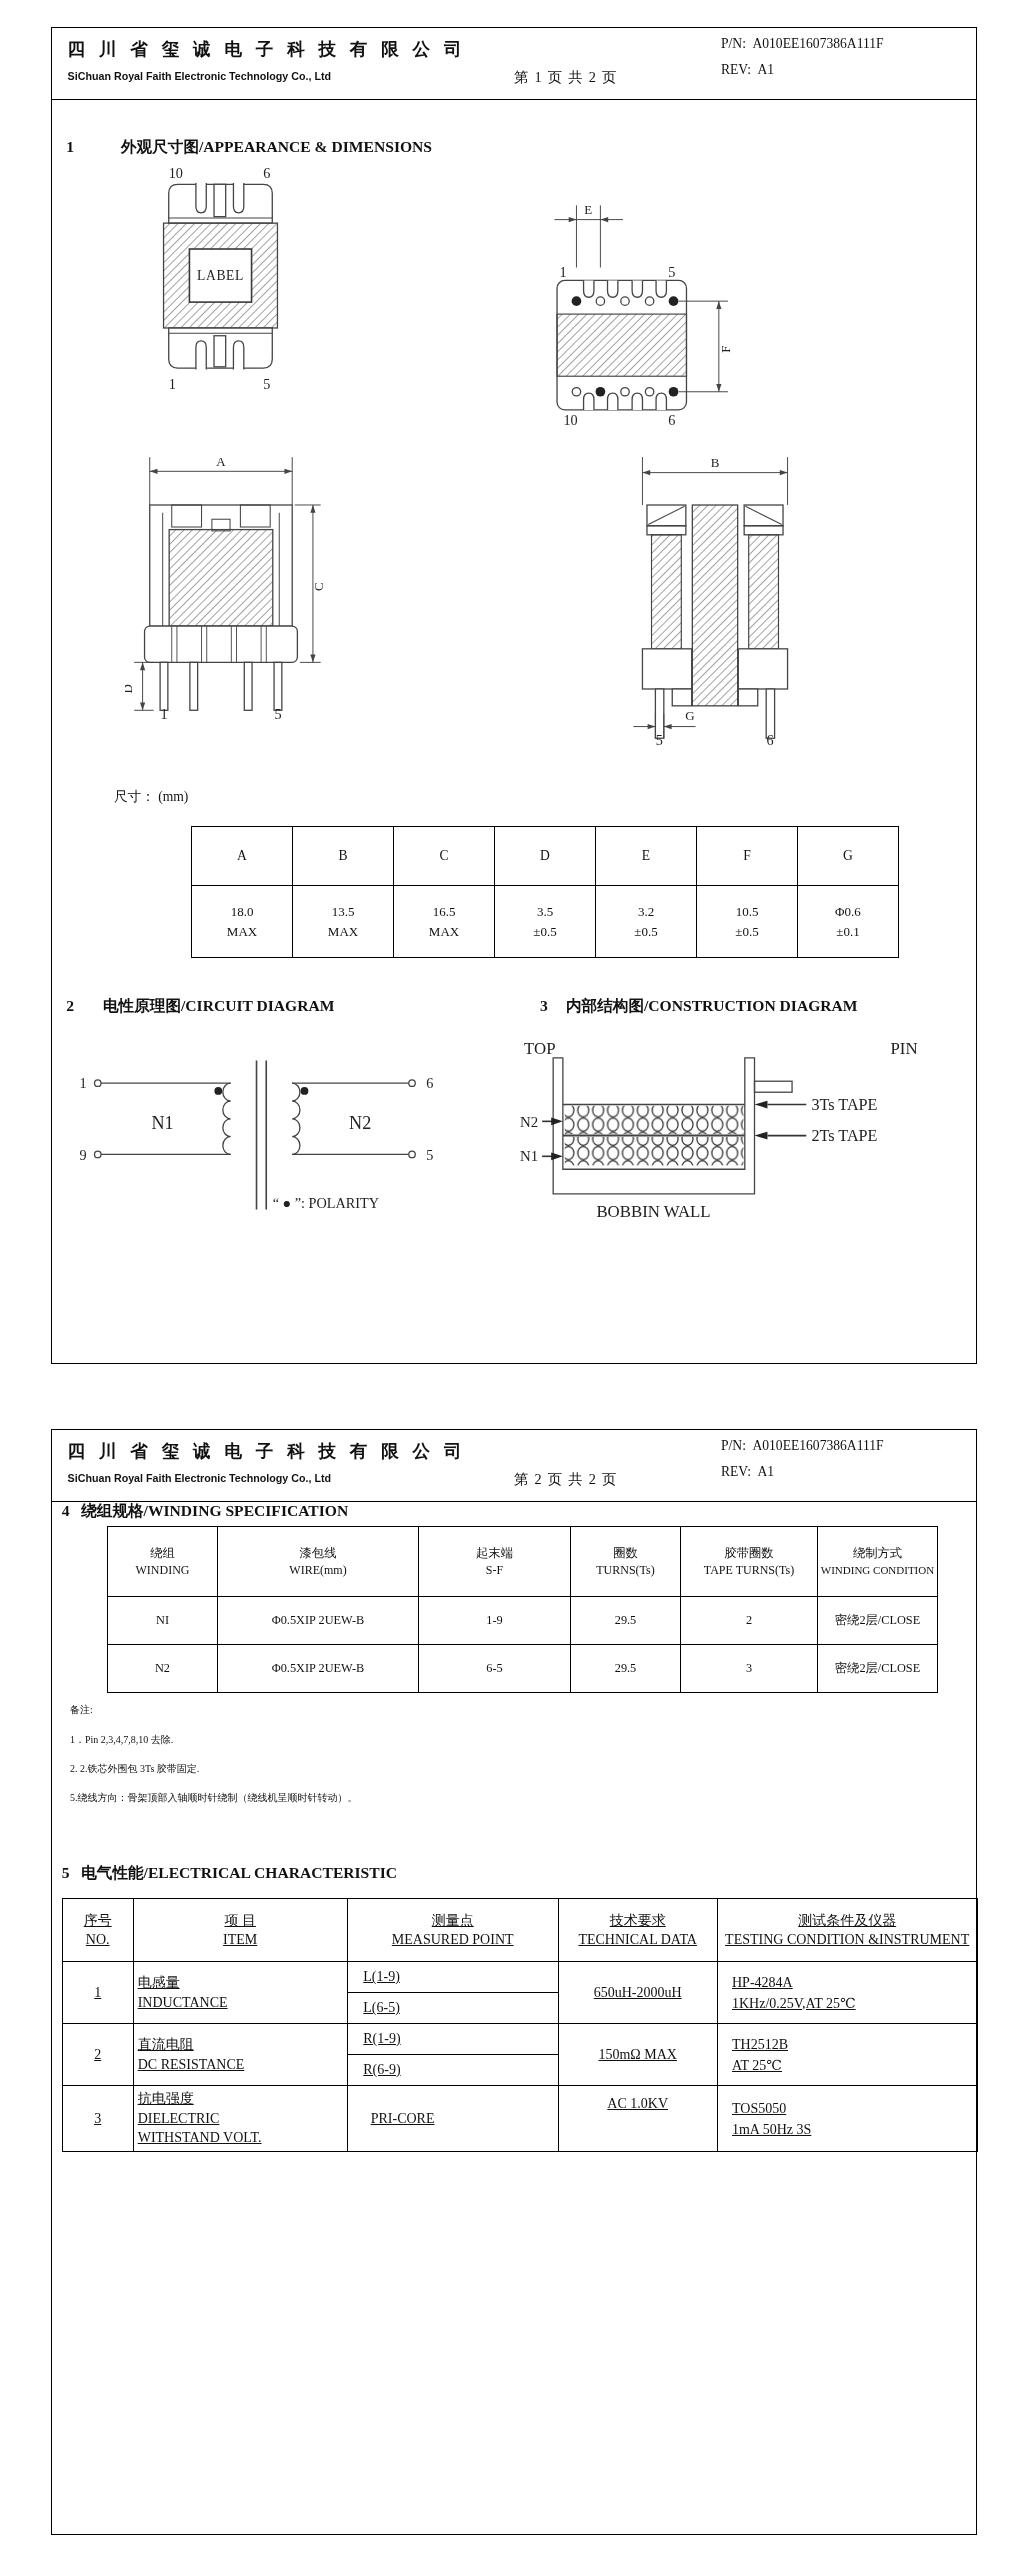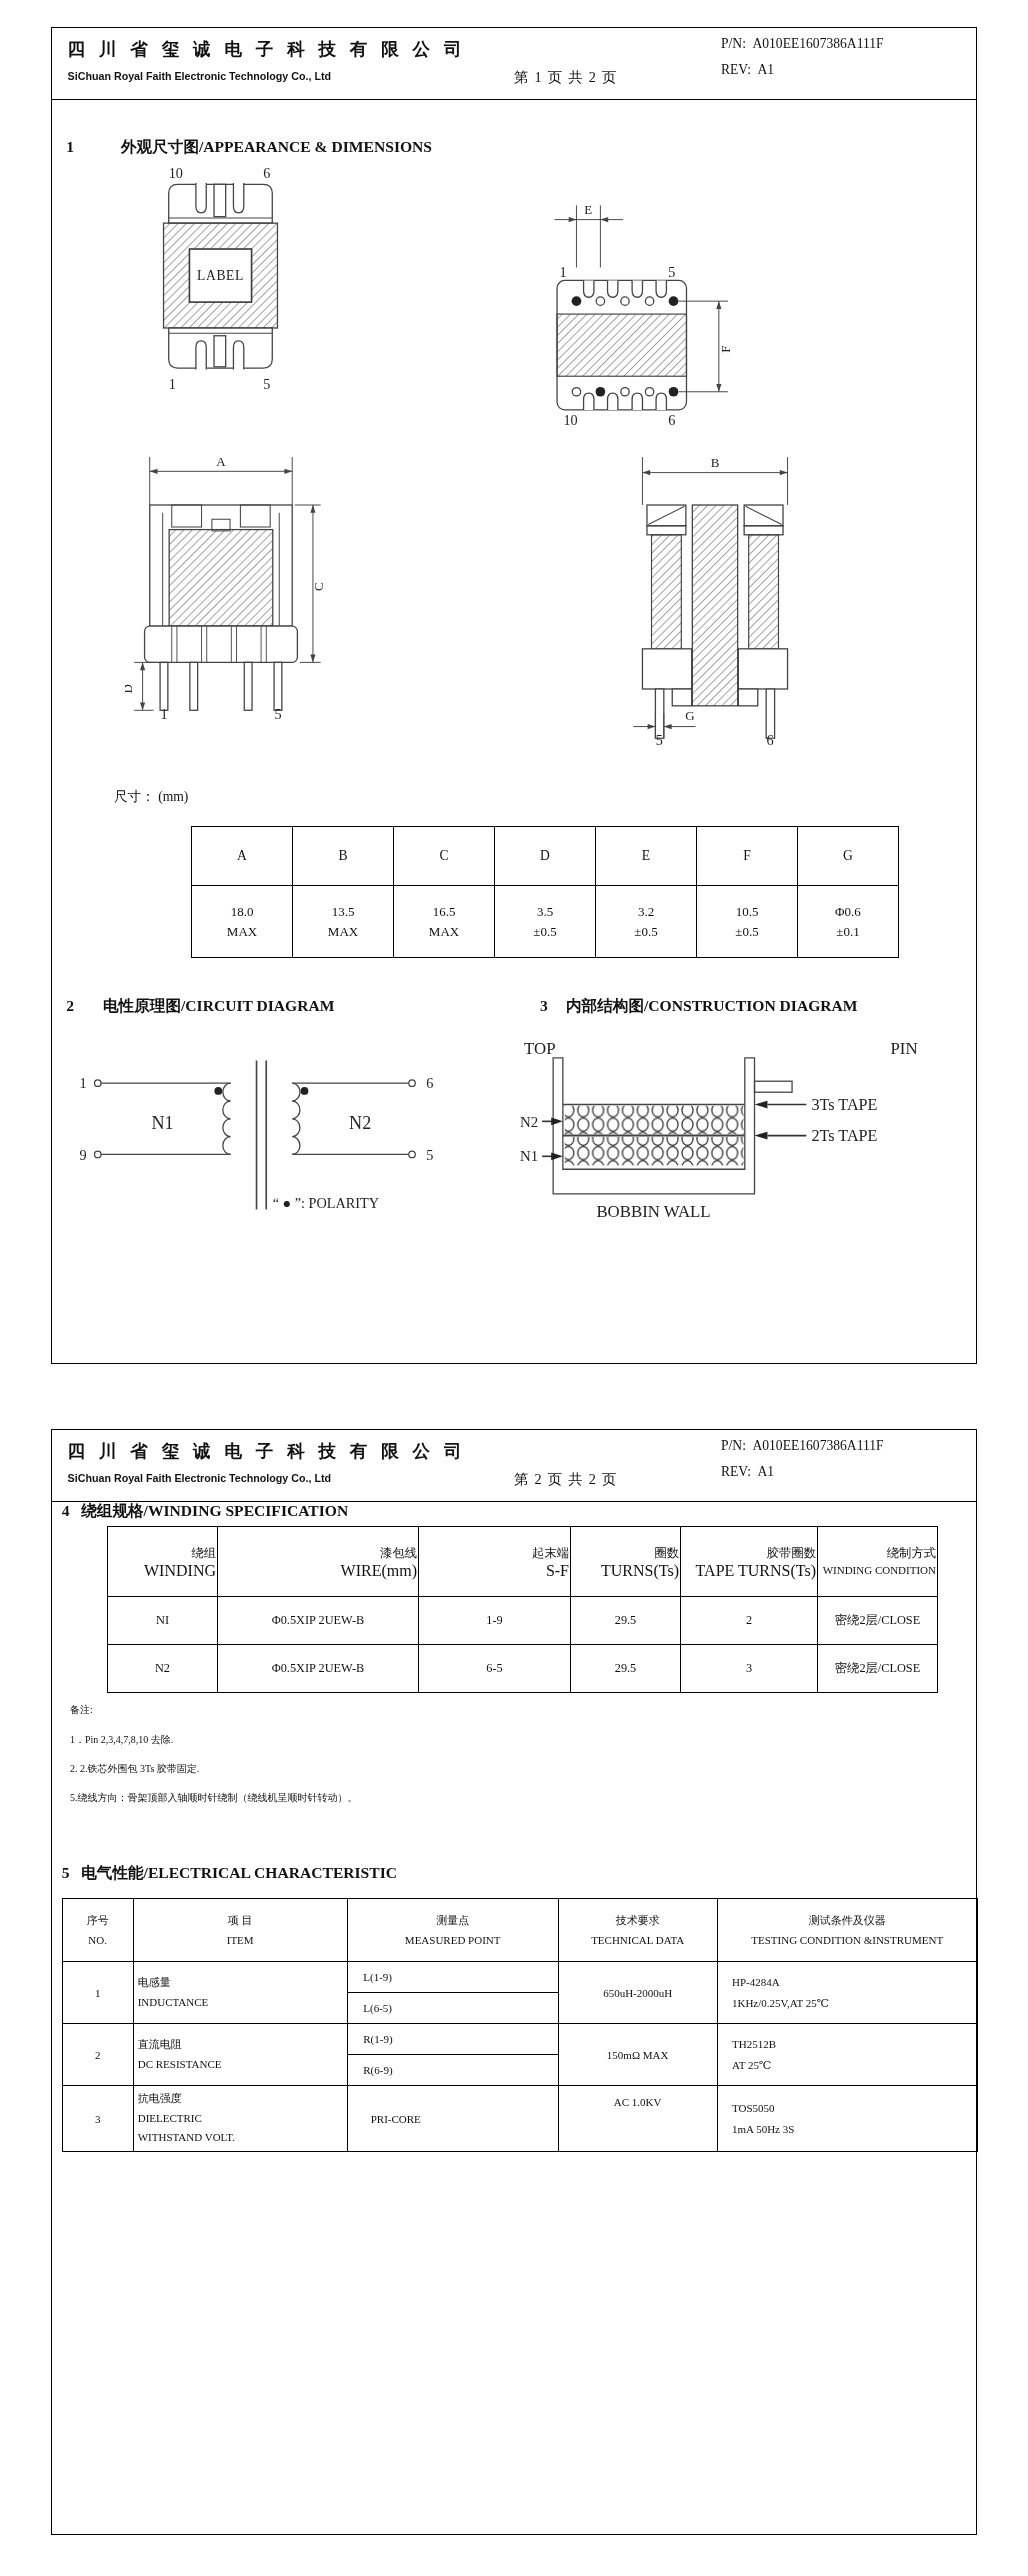--- a/index.html
+++ b/index.html
@@ -20,26 +20,26 @@
   svg .dlbl{font-size:22px;}
   
   table{border-collapse:collapse;table-layout:fixed;}
   .dimtab{position:absolute;left:139px;top:798px;width:708px;}
   .dimtab td{border:1.3px solid #000;text-align:center;vertical-align:middle;}
   .dimtab .dh td{height:56px;font-size:13.6px;}
   .dimtab .dv td{height:69px;font-size:13px;}
   .dimtab .dv td div{line-height:19.5px;}
   .wtab{position:absolute;left:55px;top:96px;width:831px;}
   .wtab td{border:1.3px solid #000;text-align:center;vertical-align:middle;font-size:12.3px;}
-  .wtab .hrow td{height:67px;text-align:right;}
+  .wtab .hrow td{height:67px;}
   .wtab .drow td{height:45px;}
   .wtab .cnl{line-height:18px;}
-  .wtab .enl{line-height:17px;font-size:16px;}
+  .wtab .enl{line-height:17px;font-size:12px;}
   .etab{position:absolute;left:9.7px;top:468px;width:915px;}
-  .etab td{border:1.3px solid #000;vertical-align:middle;font-size:11px;}
+  .etab td{border:1.3px solid #000;vertical-align:middle;font-size:14px;text-decoration:underline;}
   .etab .hrow td{height:60px;text-align:center;}
   .etab .subrow{height:31px;}
   .etab .cn-line{line-height:19.5px;}
   .etab .en-line{line-height:18px;}
   .etab .no-cell{text-align:center;}
   .etab .item-cell{padding-left:4px;line-height:19.5px;}
   .etab .mp-cell{padding-left:15.6px;}
   .etab .mp-center{padding-left:23px;}
   .etab .tech-cell{text-align:center;}
   .etab .cond-cell{padding-left:14.3px;line-height:21px;}

